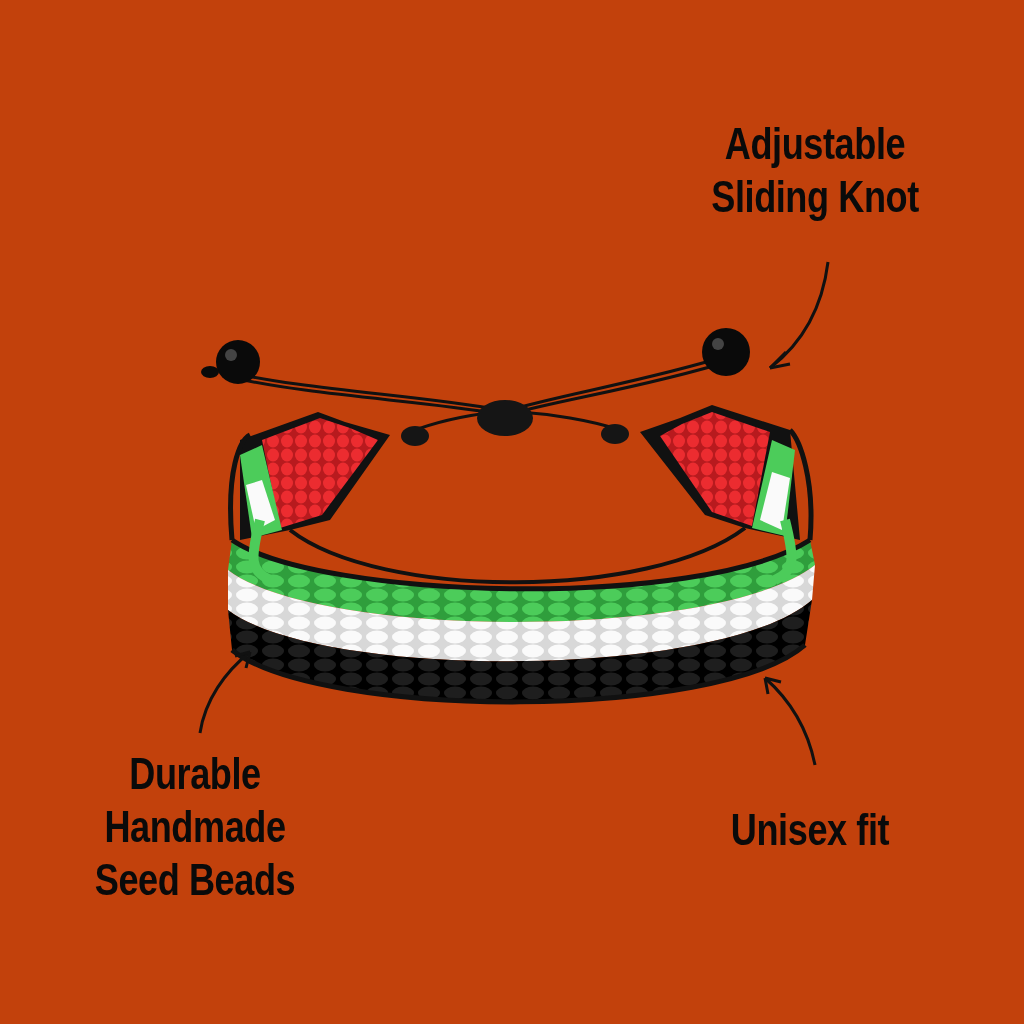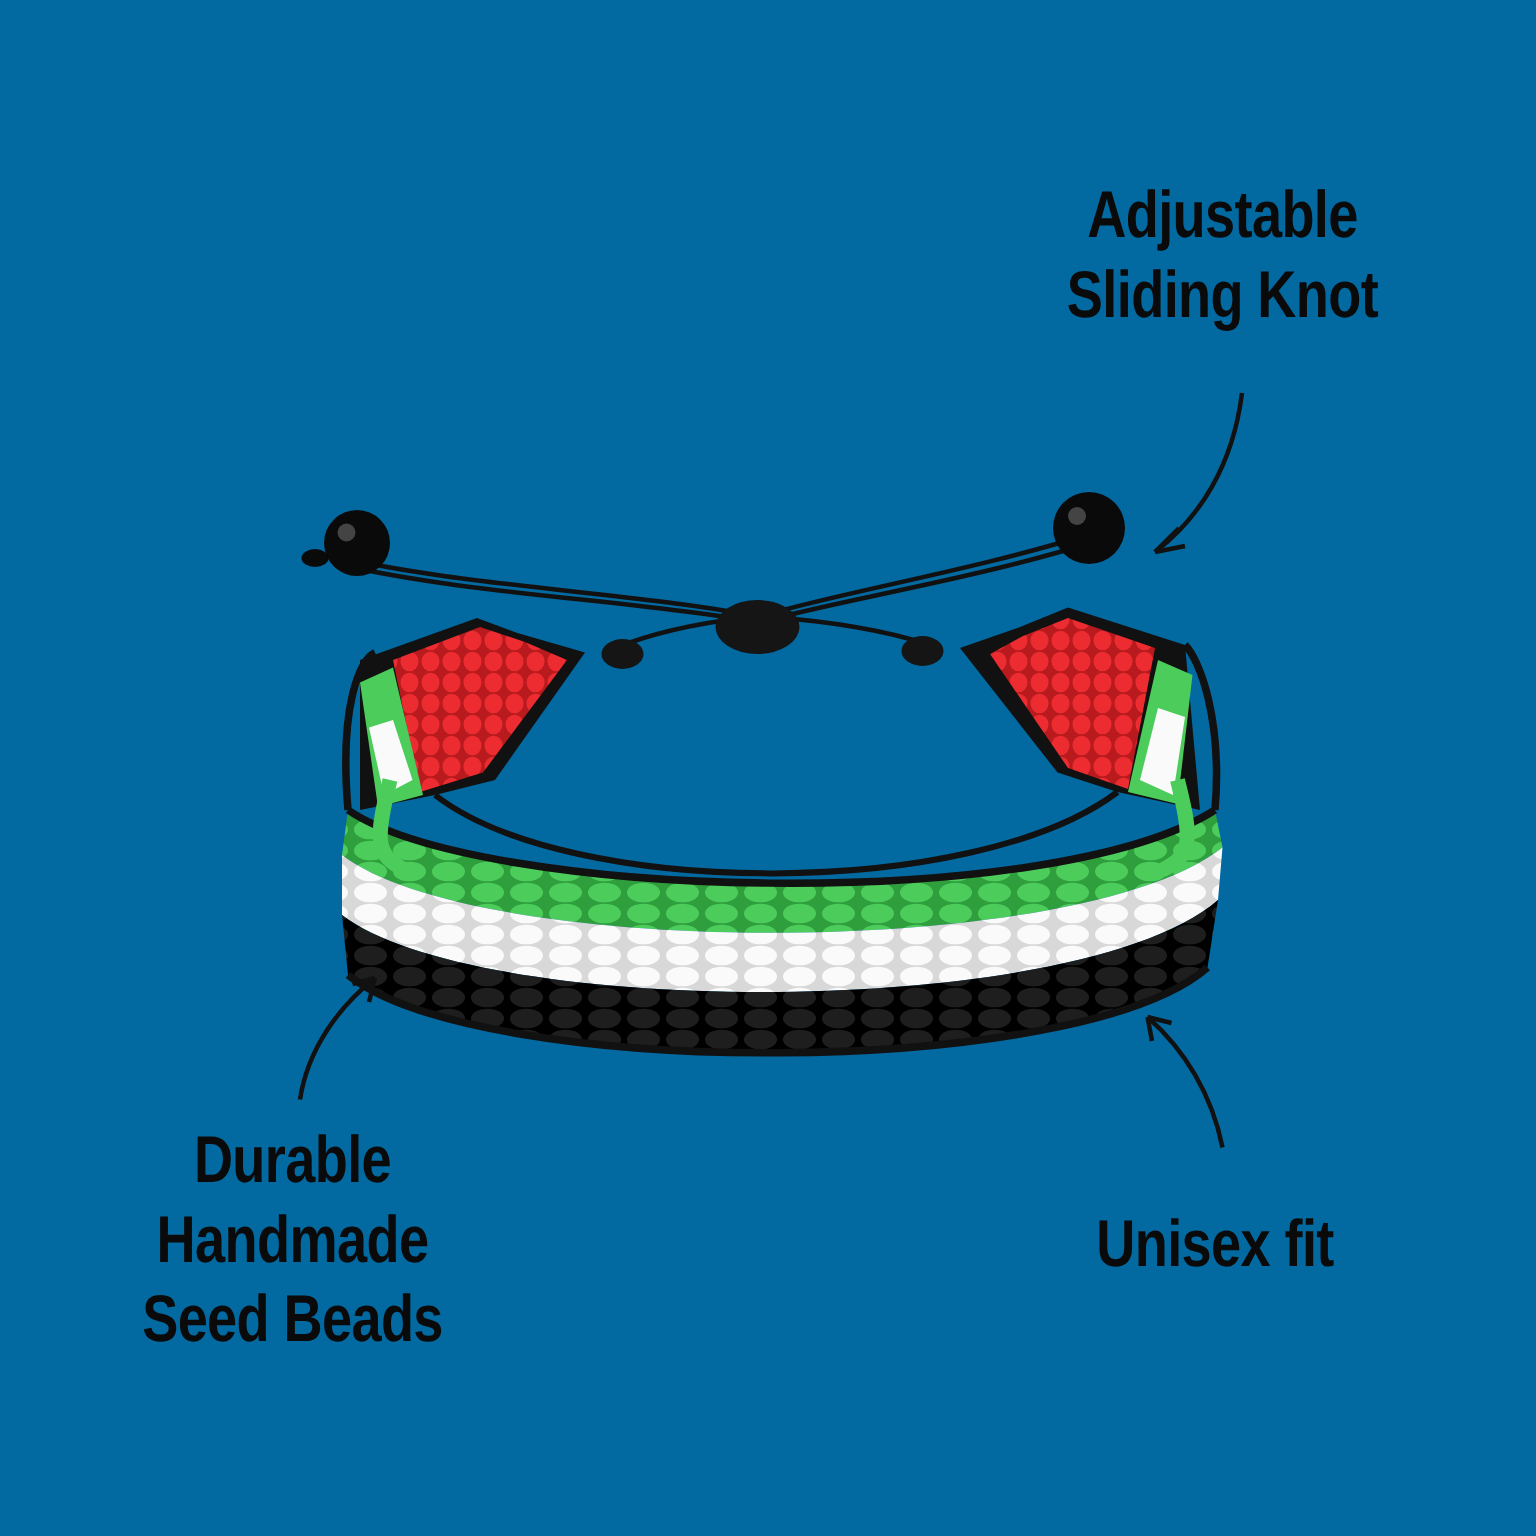--- a/index.html
+++ b/index.html
@@ -1,16 +1,16 @@
 <!DOCTYPE html>
 <html><head>
 <meta charset="utf-8">
 <style>
   html, body { margin: 0; padding: 0; background: #ffffff; }
-  .canvas { position: relative; width: 1024px; height: 1024px; background: #0369a1; overflow: hidden; font-family: "Liberation Sans", sans-serif; }
+  .canvas { position: relative; width: 1024px; height: 1024px; background: #c2410c; overflow: hidden; font-family: "Liberation Sans", sans-serif; }
   .label { position: absolute; font-family: "Liberation Sans", sans-serif; font-weight: bold; color: #0a0a0a; font-size: 44px; line-height: 1.2; text-align: center; transform: scaleX(0.82); transform-origin: center; letter-spacing: -0.5px; }
   .label span { display: block; }
   svg { position: absolute; left: 0; top: 0; }
 </style>
 </head>
 <body>
 
 <div class="canvas">
 
   <svg width="1024" height="1024" viewBox="0 0 1024 1024">

